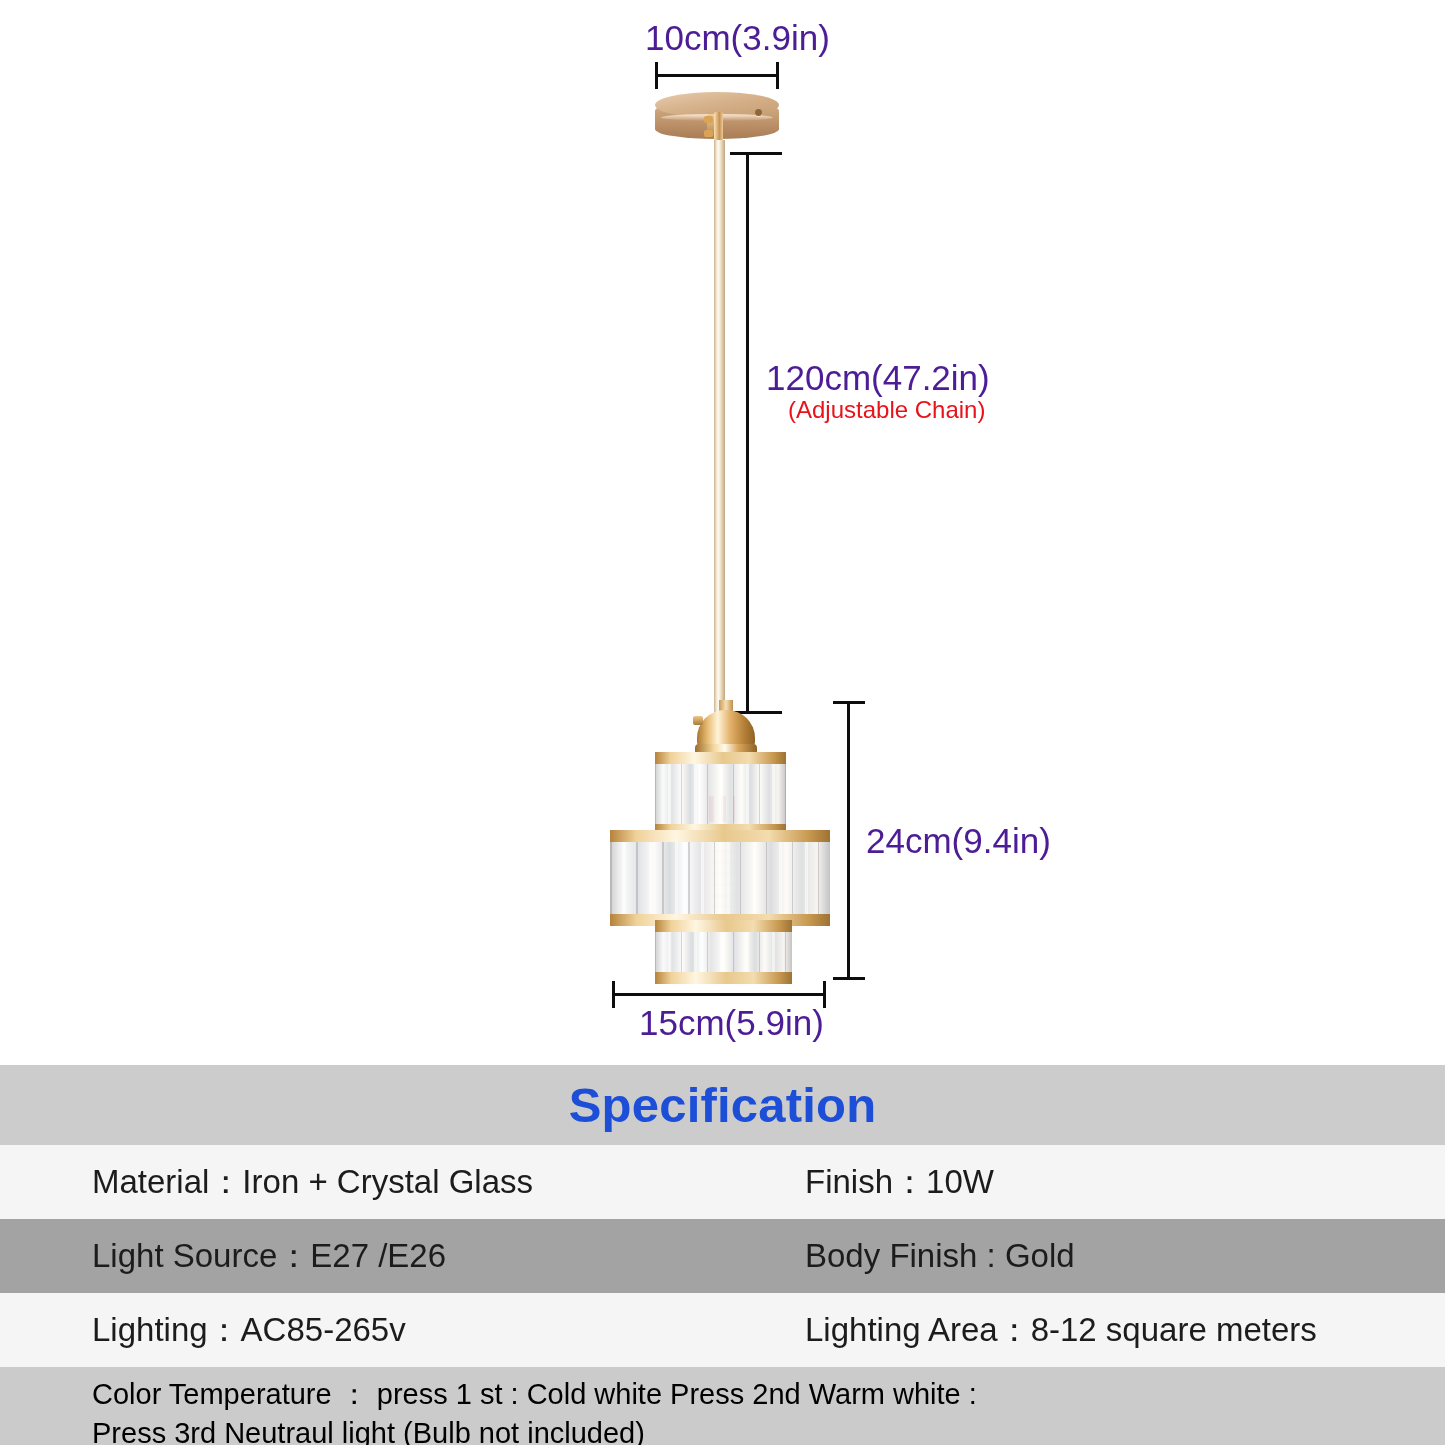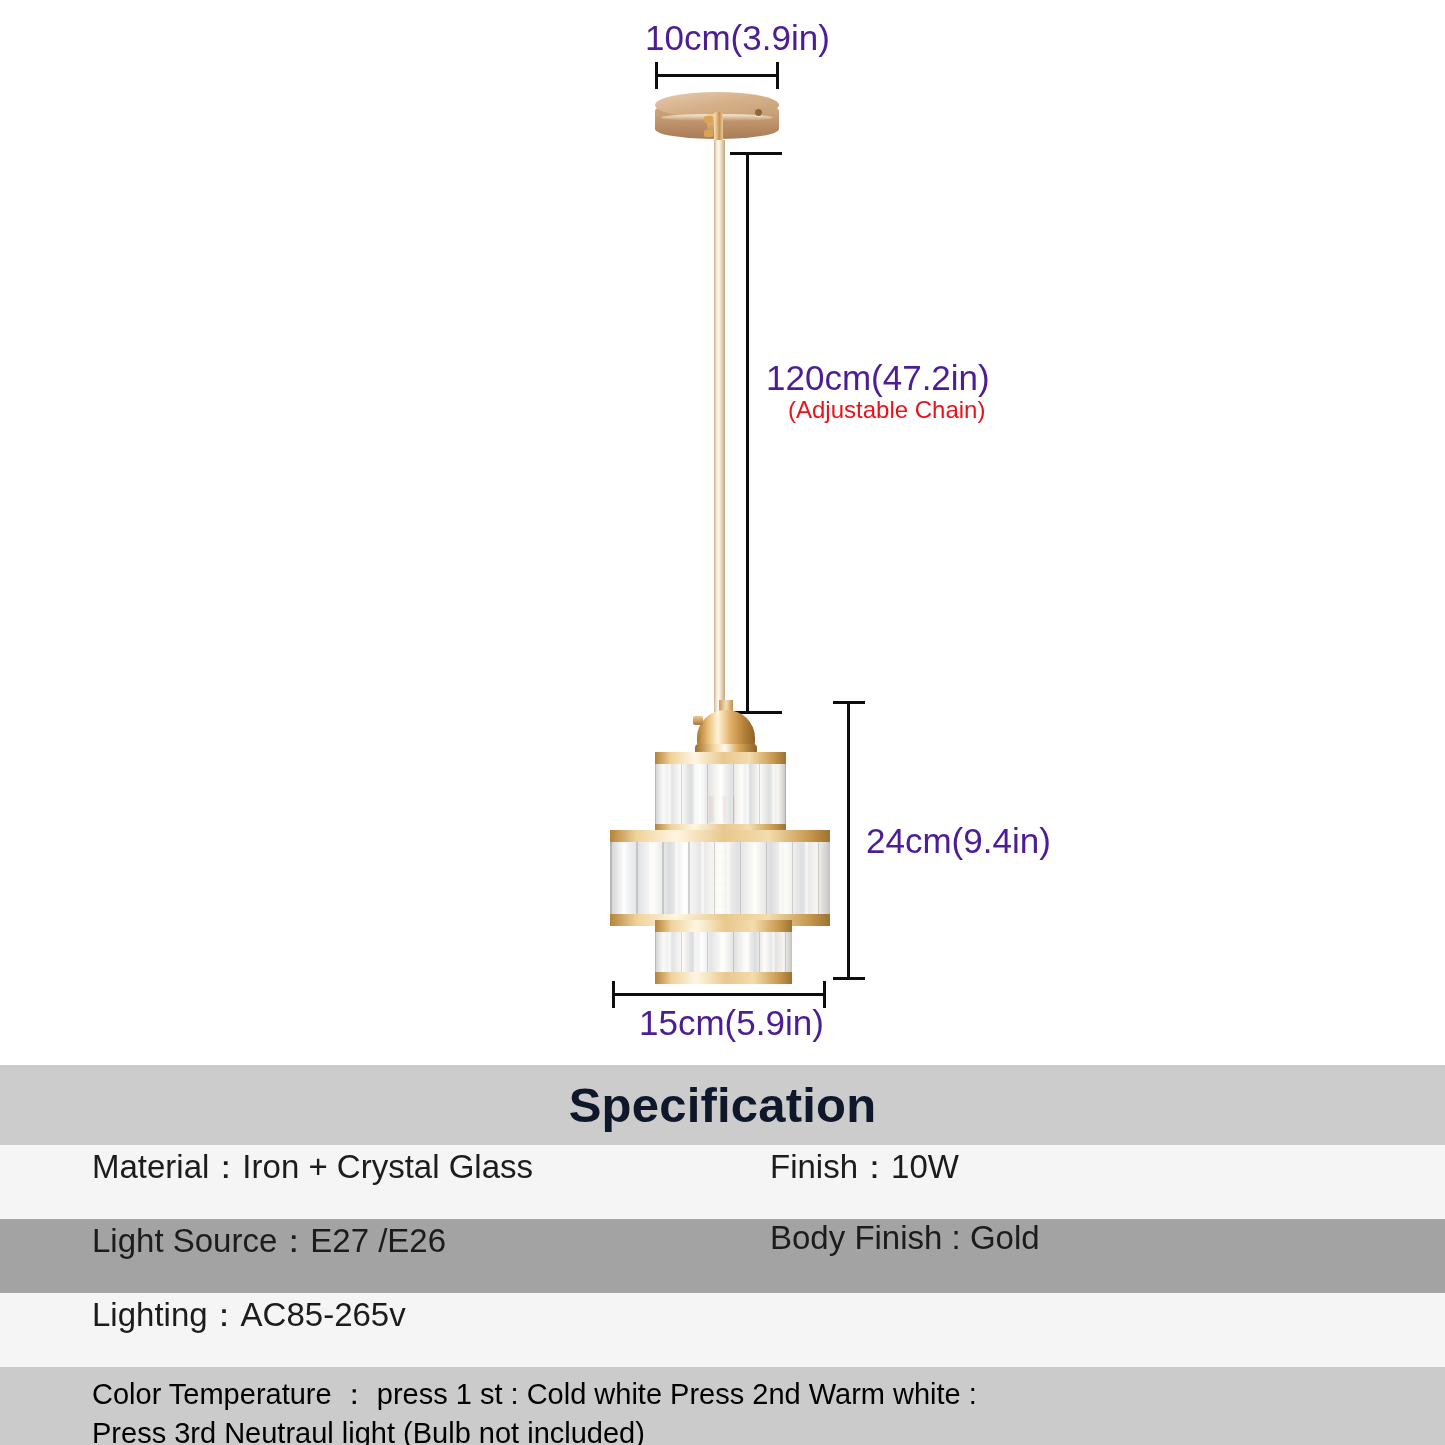--- a/index.html
+++ b/index.html
@@ -102,22 +102,22 @@
     background:linear-gradient(180deg,rgba(255,255,255,.9),rgba(255,252,240,.75) 55%,rgba(255,250,235,.4));
     border-radius:4px;}
   #bulb .filaments{position:absolute;left:2px;top:30px;width:26px;height:26px;
     background:repeating-linear-gradient(90deg,#d4566e 0,#d4566e 5px,rgba(255,255,255,0) 5px,rgba(255,255,255,0) 12px);}
   #bulb .leds{position:absolute;left:5px;top:84px;width:20px;height:58px;
     background:repeating-linear-gradient(180deg,#f3e2b6 0,#f3e2b6 3px,rgba(255,255,255,.1) 3px,rgba(255,255,255,.1) 11px);}
 
   
   #spec{position:absolute;left:0;top:1065px;width:1445px;}
   #spec-header{height:80px;background:#cccccc;display:flex;align-items:center;justify-content:center;}
-  #spec-header .title{font-size:49px;font-weight:bold;color:#0f172a;letter-spacing:.2px;}
-  .spec-row{display:flex;align-items:flex-start;height:74px;}
+  #spec-header .title{font-size:49px;font-weight:bold;color:#1d4ed8;letter-spacing:.2px;}
+  .spec-row{display:flex;align-items:center;height:74px;gap:35px;}
   .spec-row.light{background:#f5f5f5;}
   .spec-row.dark{background:#a3a3a3;}
   .spec-cell{font-size:33px;color:#1c1c1c;white-space:nowrap;}
   .spec-cell.left{width:715px;padding-left:92px;box-sizing:border-box;}
   .spec-cell.right{flex:1;padding-left:55px;box-sizing:border-box;}
   #spec-note{background:#cbcbcb;padding:8px 0 14px 92px;}
   #spec-note div{font-size:29px;color:#000000;line-height:1.35;white-space:nowrap;}
 </style>
 </head>
 <body>
@@ -205,19 +205,20 @@
     <span class="spec-cell right">Finish：10W</span>
   </div>
 
   <div class="spec-row dark">
     <span class="spec-cell left">Light Source：E27 /E26</span>
     <span class="spec-cell right">Body Finish : Gold</span>
   </div>
 
   <div class="spec-row light">
     <span class="spec-cell left">Lighting：AC85-265v</span>
+    <span class="spec-cell right">Lighting Area：8-12 square meters</span>
   </div>
 
   <div id="spec-note">
     <div>Color Temperature ：  press 1 st : Cold white Press 2nd Warm white :</div>
     <div>Press 3rd Neutraul light (Bulb not included)</div>
   </div>
 </div>
 
 </body></html>

